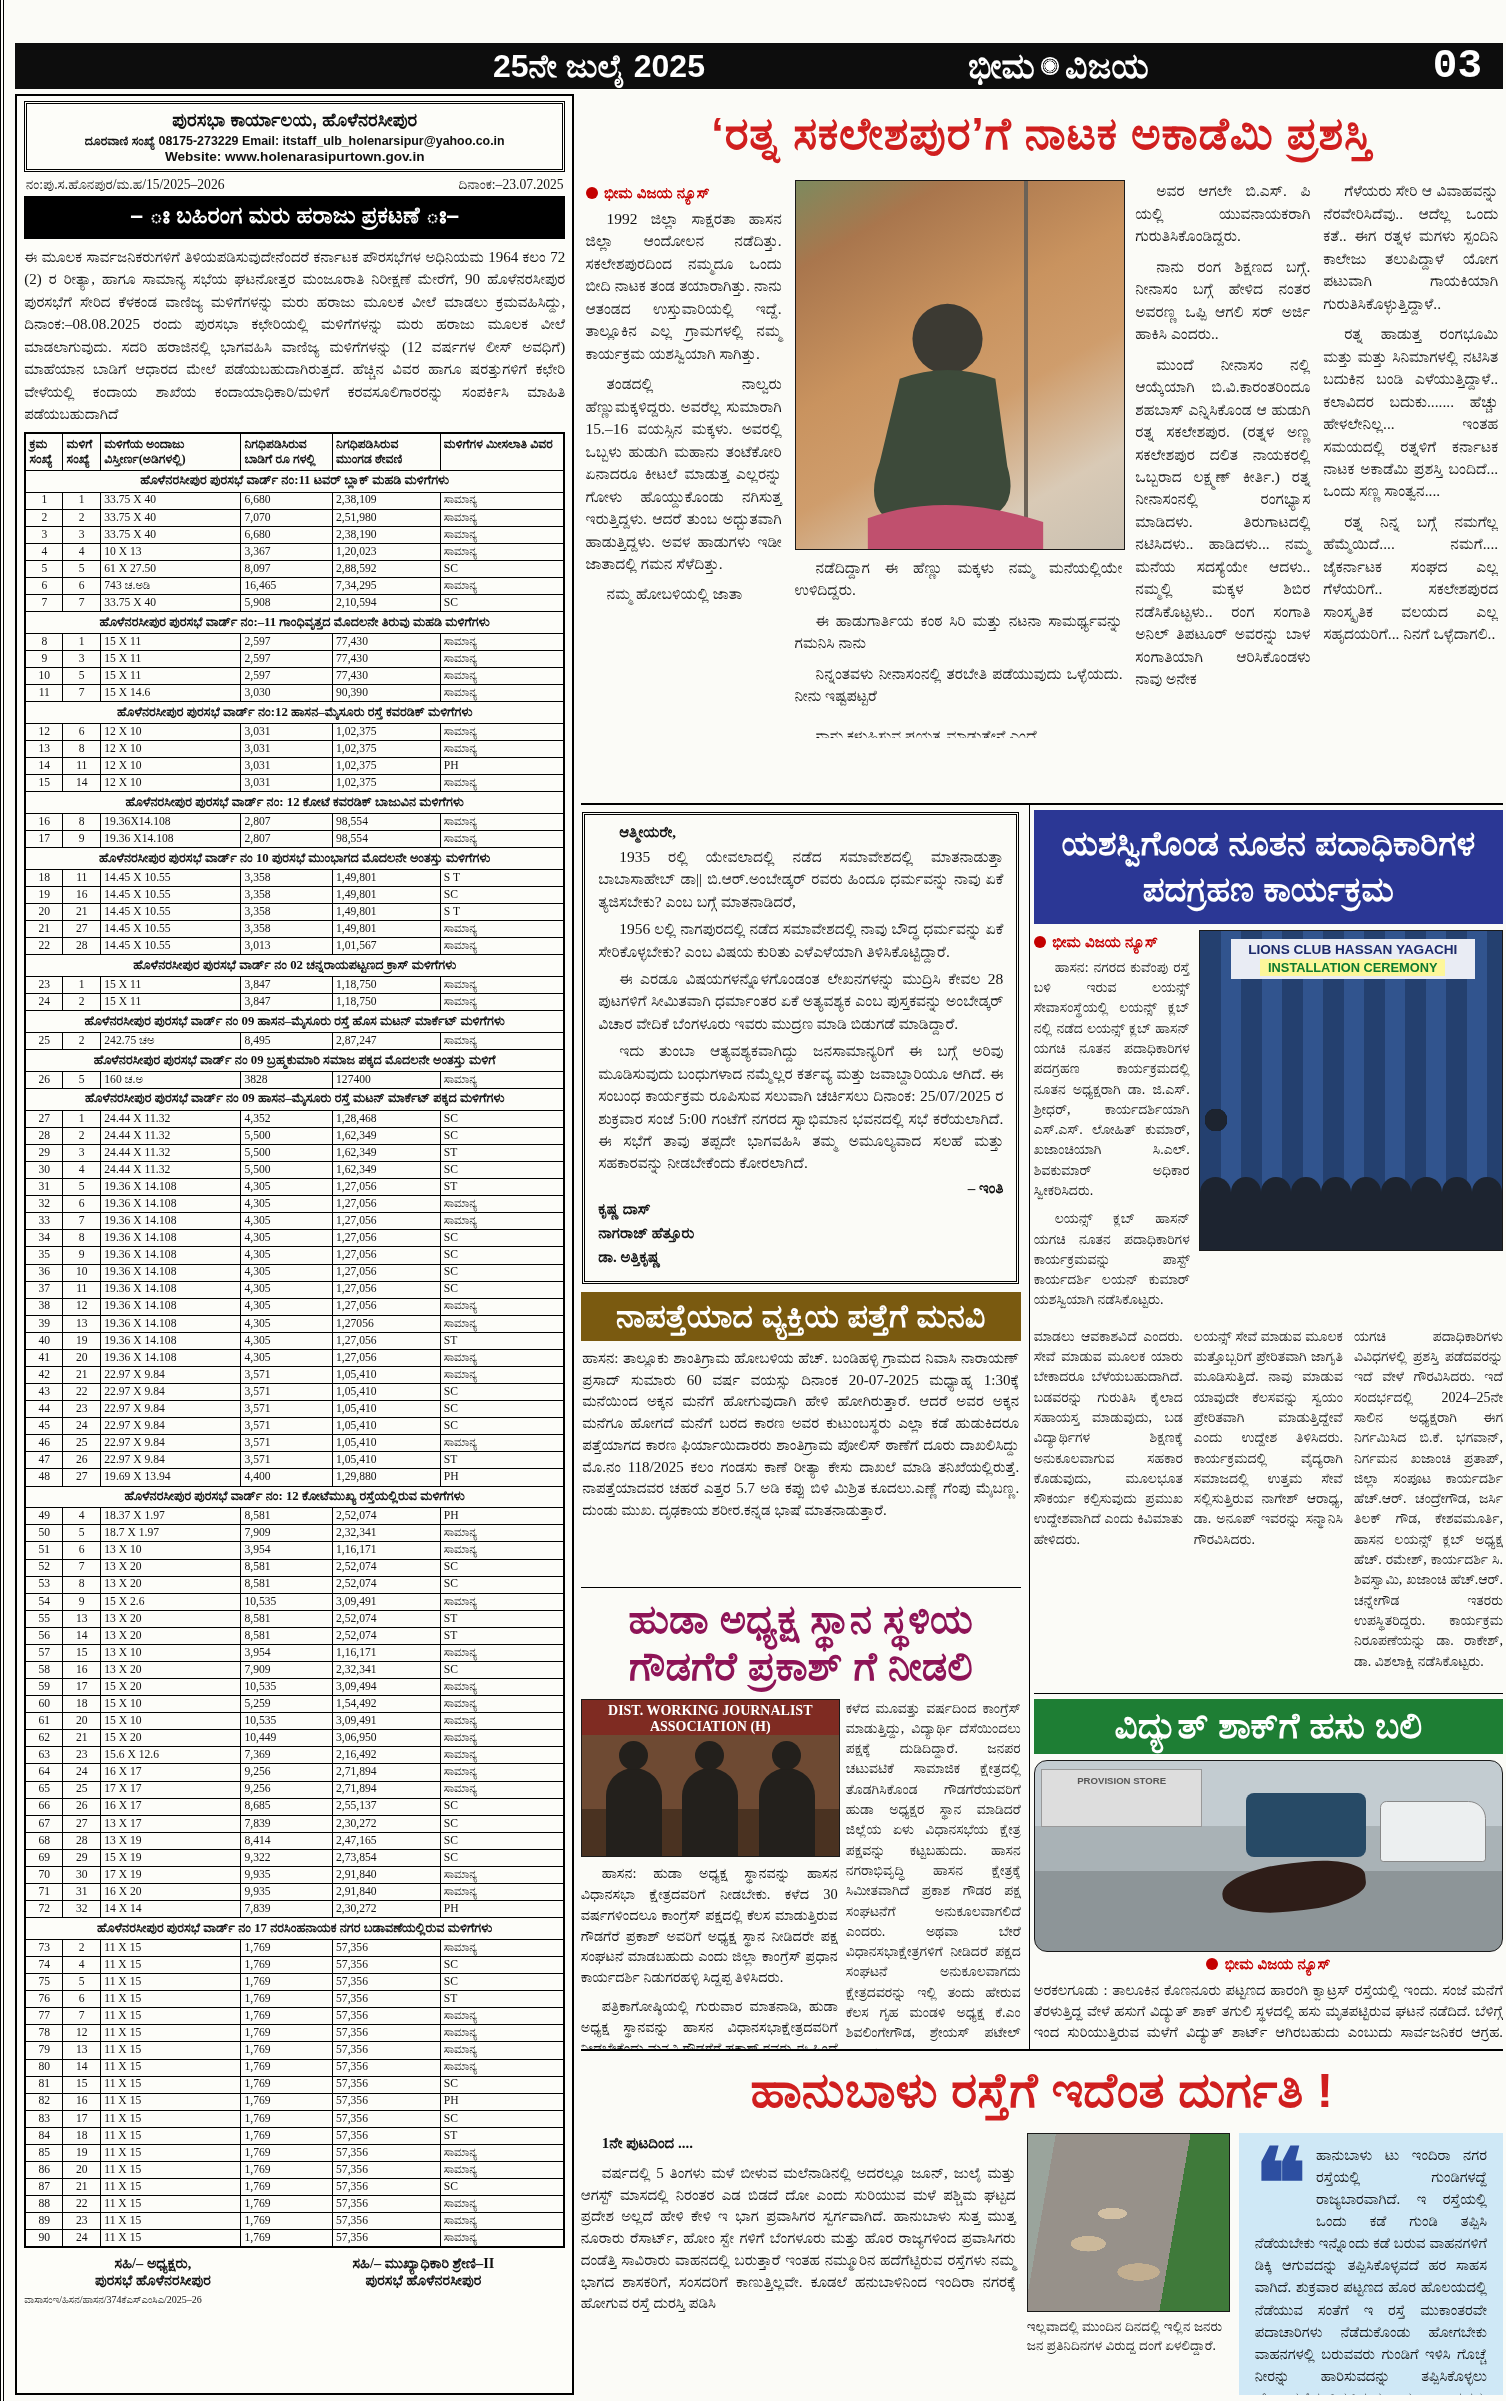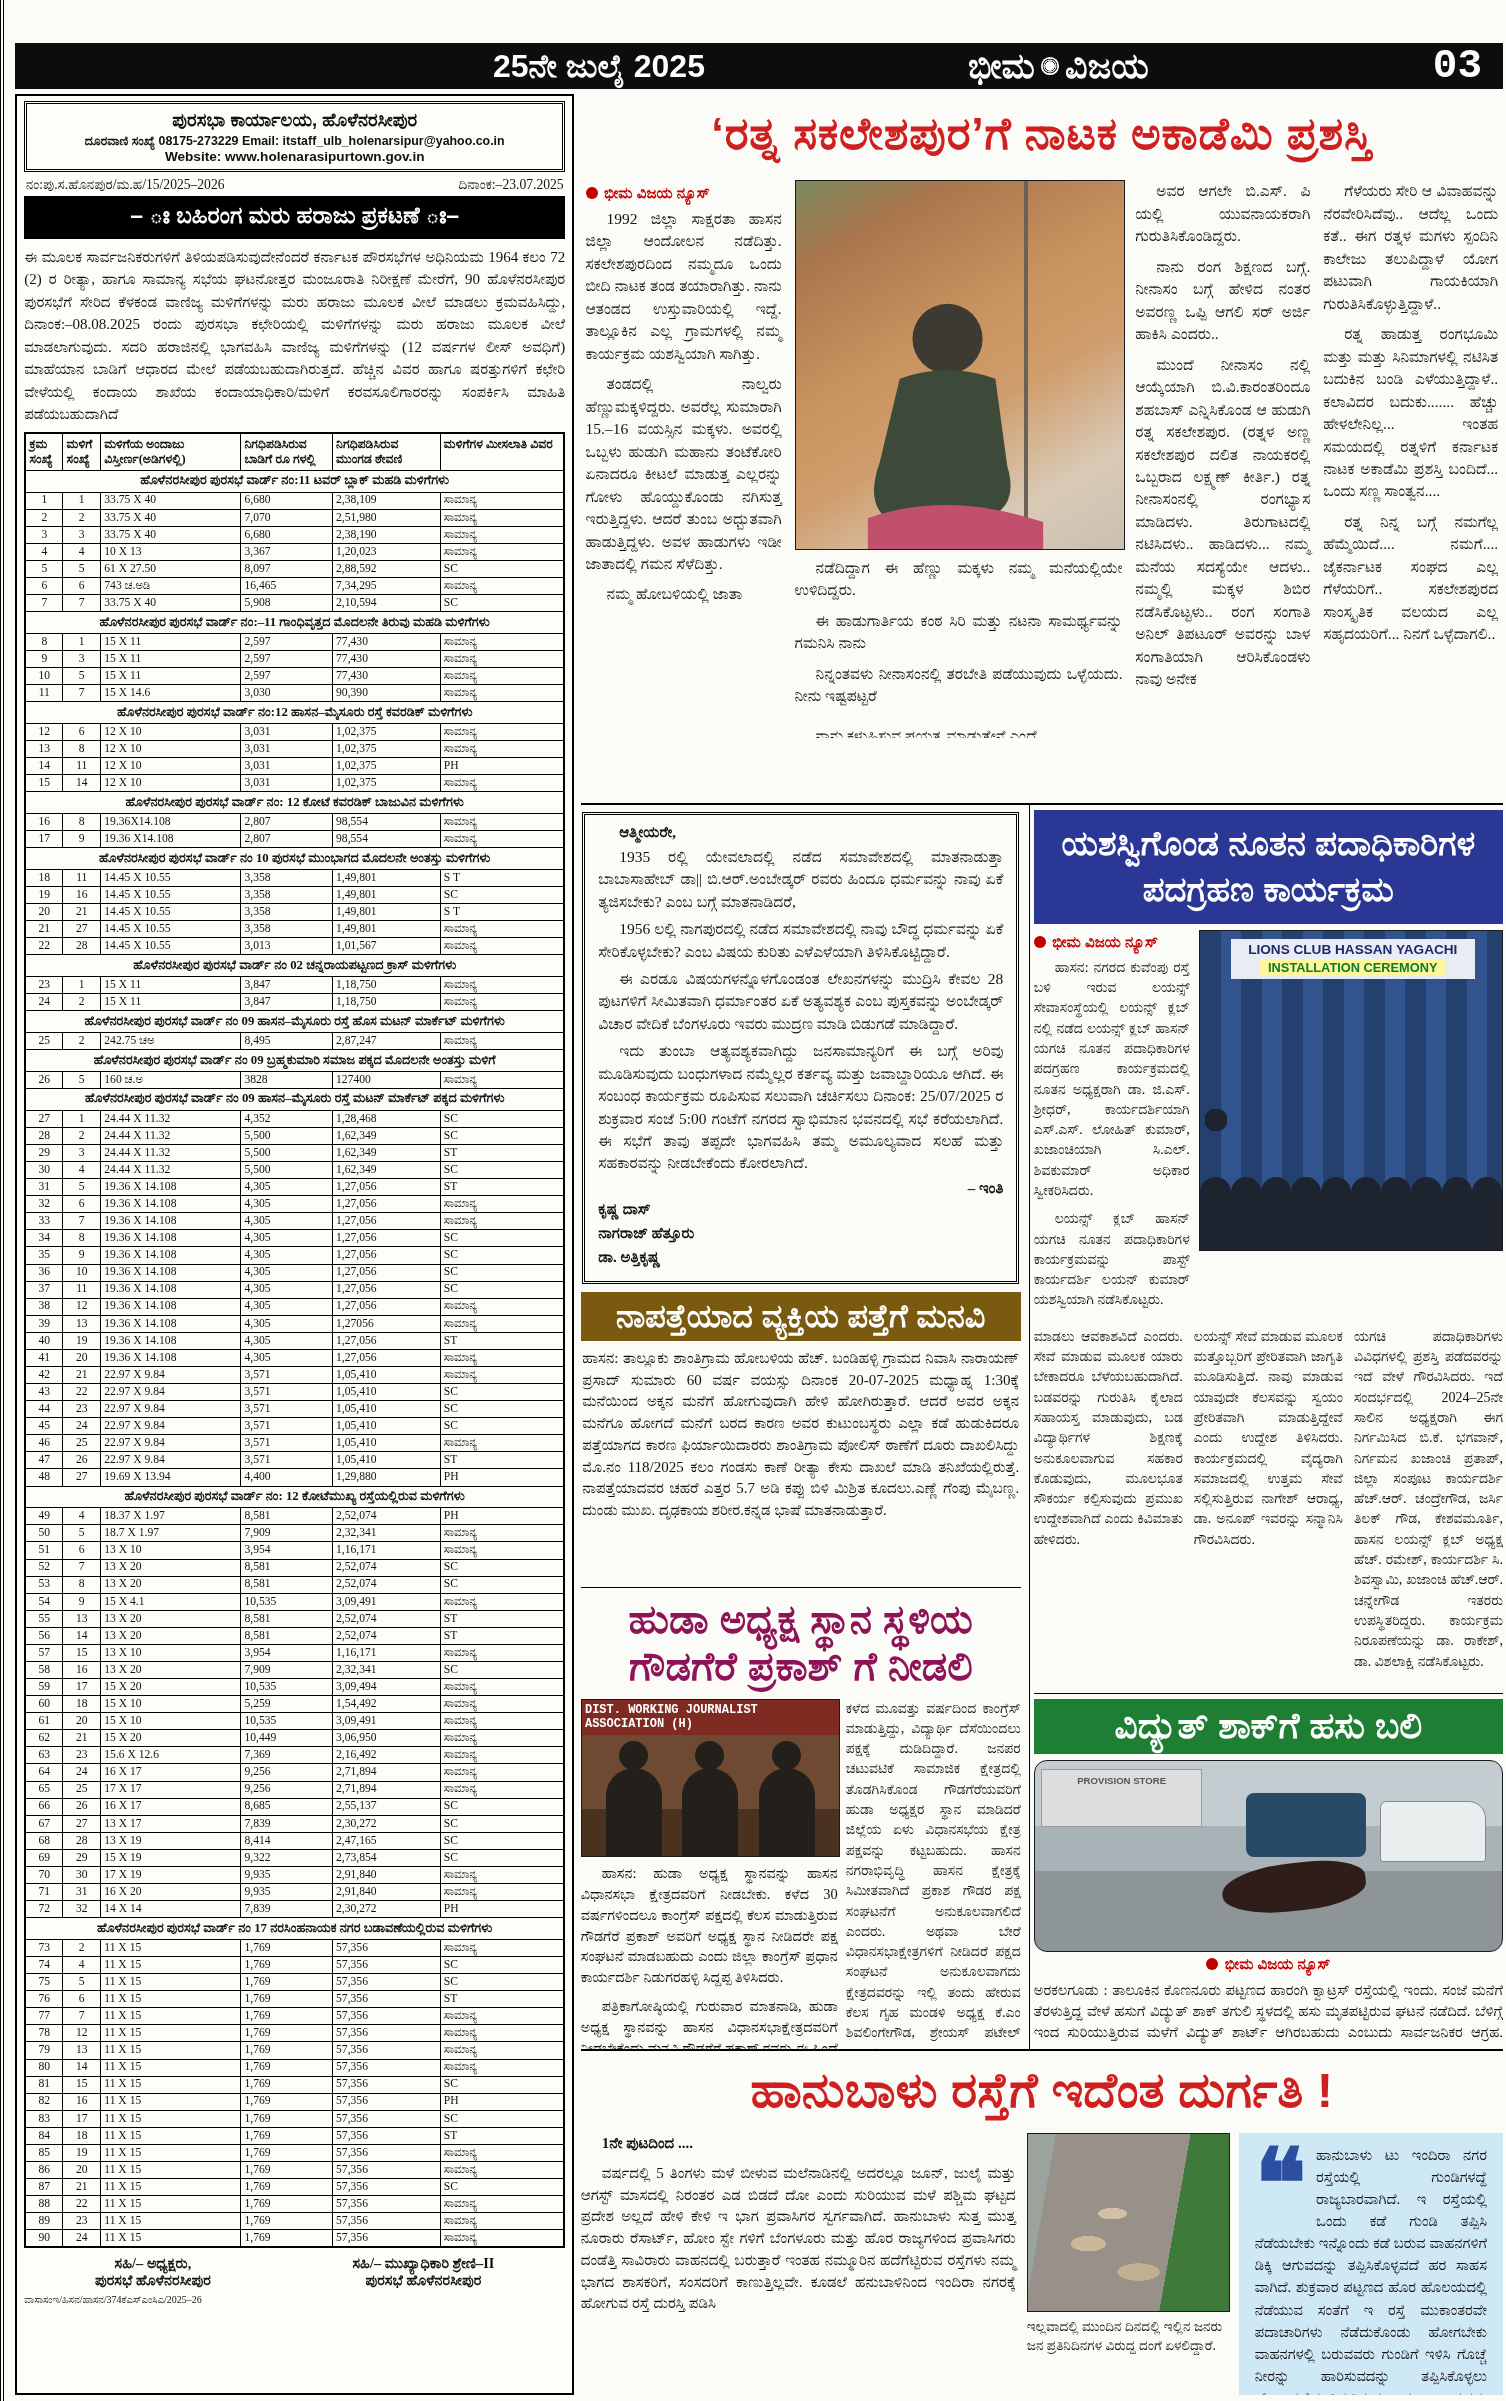--- a/index.html
+++ b/index.html
@@ -64,21 +64,21 @@
   .signoff{text-align:right;margin-top:3.2px;font-weight:bold;}
   .signatories{font-weight:bold;line-height:1.6;}
   .missing-bar{background:#7a5a10;color:#fff;text-align:center;font-size:32px;font-weight:bold;
                padding:6.4px 1.6px;margin-top:3.2px;font-family:"Liberation Sans",sans-serif;}
   .missing-body{font-size:15px;padding:6.4px 1.6px 3.2px;height:233px;overflow:hidden;}
   .huda{border-top:1.6px solid #000;margin-top:3.2px;padding-top:3.2px;overflow:hidden;}
   .huda h2{color:#8e1457;font-size:40px;line-height:1.18;text-align:center;margin:4.8px 0 8px;font-family:"Liberation Sans",sans-serif;}
   .huda-row{display:flex;gap:8px;overflow:hidden;height:360px;}
   .huda-left{width:257px;}
   .ph-journ{width:257px;height:156px;background:linear-gradient(#7f2b22 0 35px,#6e4a33 35px 70%,#4a3221 70% 100%);}
-  .jbanner{position:absolute;top:3.2px;left:3.2px;right:3.2px;color:#fff;font-size:12px;font-weight:bold;text-align:left;font-family:Liberation Mono, monospace;}
+  .jbanner{position:absolute;top:3.2px;left:3.2px;right:3.2px;color:#fff;font-size:14px;font-weight:bold;text-align:center;font-family:Liberation Serif, serif;}
   .fig{position:absolute;bottom:0;width:56px;height:88px;background:#23201c;border-radius:28px 28px 0 0;}
   .fig::before{content:"";position:absolute;top:-27px;left:13.6px;width:29px;height:29px;border-radius:50%;background:#23201c;}
   .huda-colr{flex:1;font-size:14px;}
   
   .mright{flex:1;display:flex;flex-direction:column;border-left:1.6px solid #000;padding-left:4px;overflow:hidden;}
   .lions-bar{background:#2b3795;color:#fff;text-align:center;font-weight:bold;font-size:34px;line-height:1.35;
              padding:11px 3.2px;margin-top:4.8px;font-family:"Liberation Sans",sans-serif;}
   .lions-top{display:flex;gap:9.6px;margin-top:6.4px;}
   .lions-side{width:156px;font-size:14px;}
   .ph-lions{flex:1;height:319px;background:repeating-linear-gradient(90deg,#24406f 0 21px,#31548e 21px 41px);}
@@ -671,21 +671,21 @@
               <td>8</td>
               <td>13 X 20</td>
               <td>8,581</td>
               <td>2,52,074</td>
               <td>SC</td>
             </tr>
 
             <tr>
               <td>54</td>
               <td>9</td>
-              <td>15 X 4.1</td>
+              <td>15 X 2.6</td>
               <td>10,535</td>
               <td>3,09,491</td>
               <td>ಸಾಮಾನ್ಯ</td>
             </tr>
 
             <tr>
               <td>55</td>
               <td>13</td>
               <td>13 X 20</td>
               <td>8,581</td>

